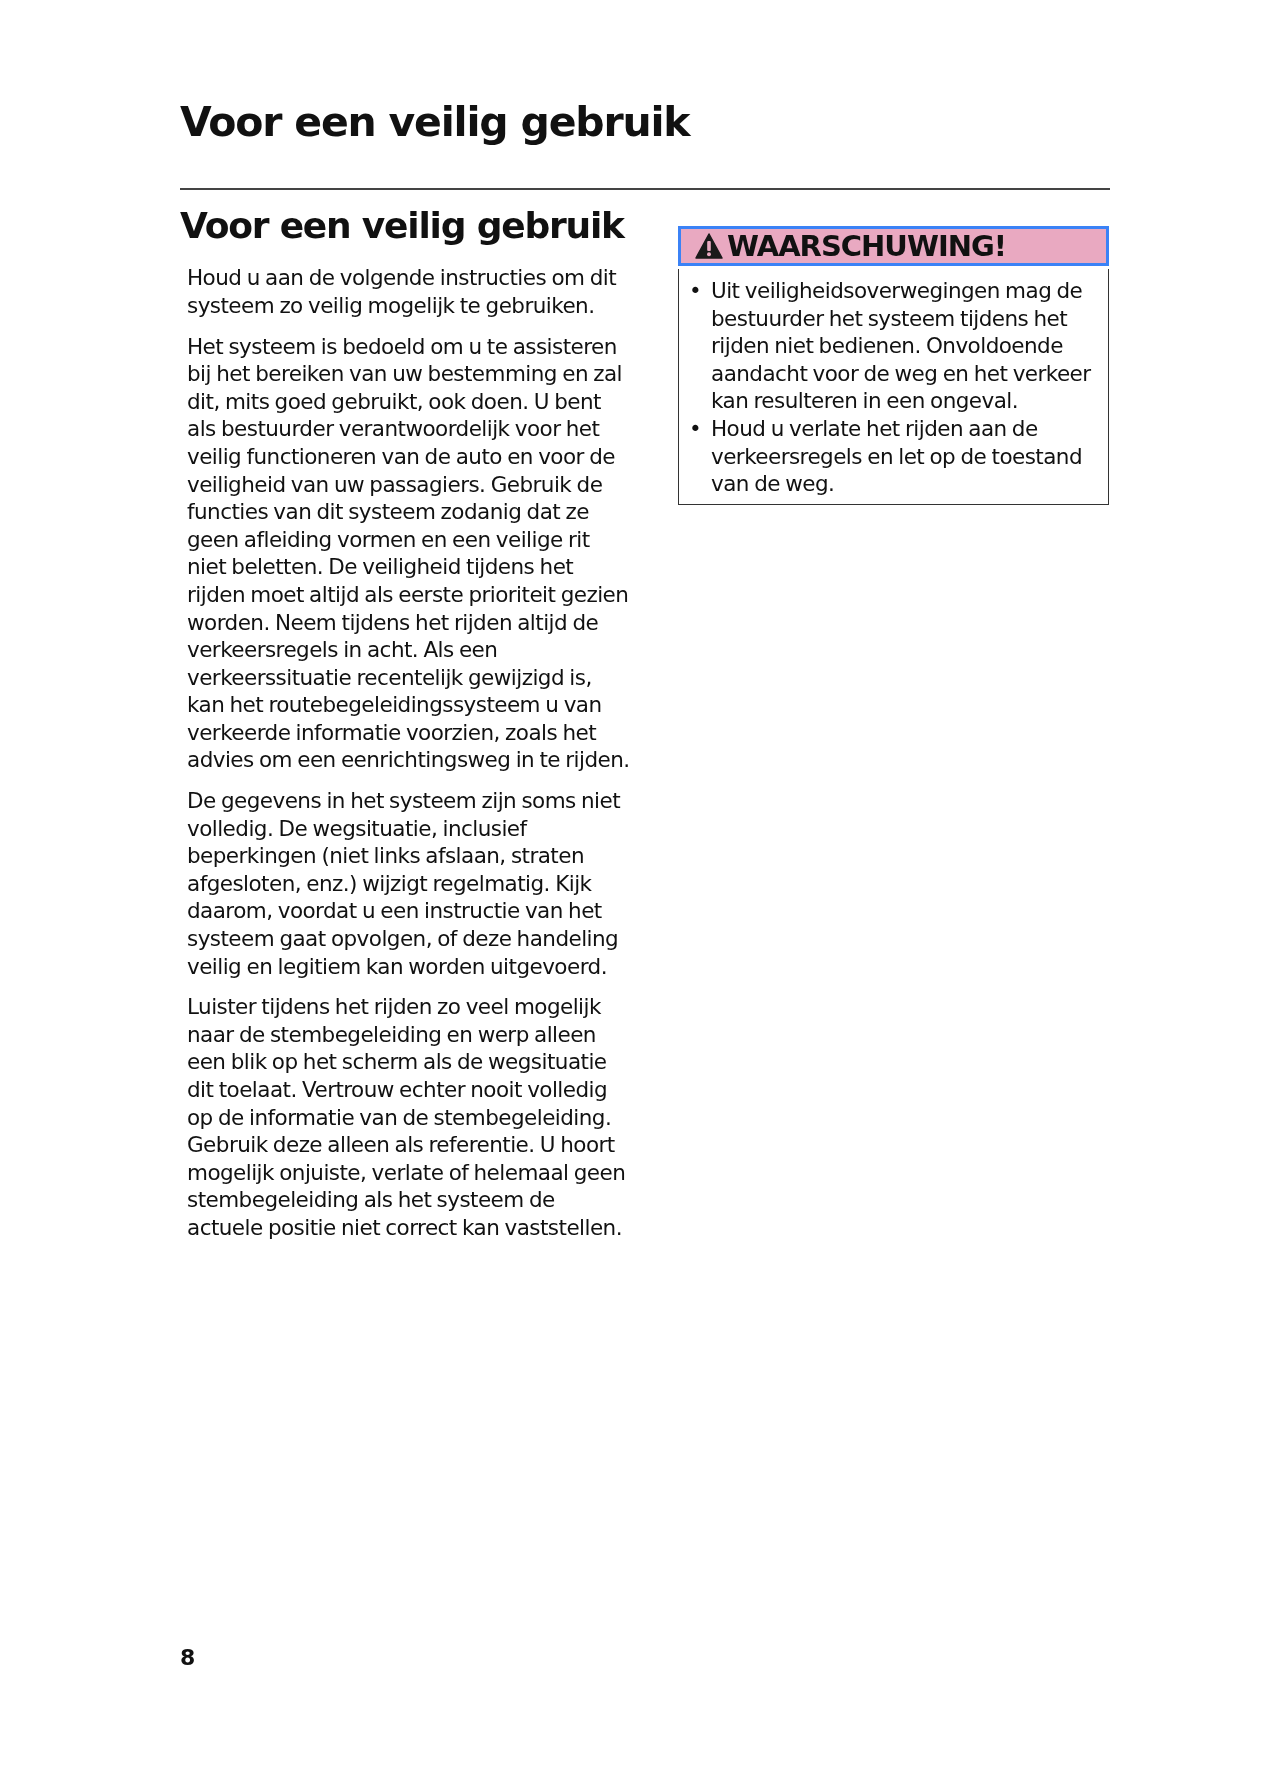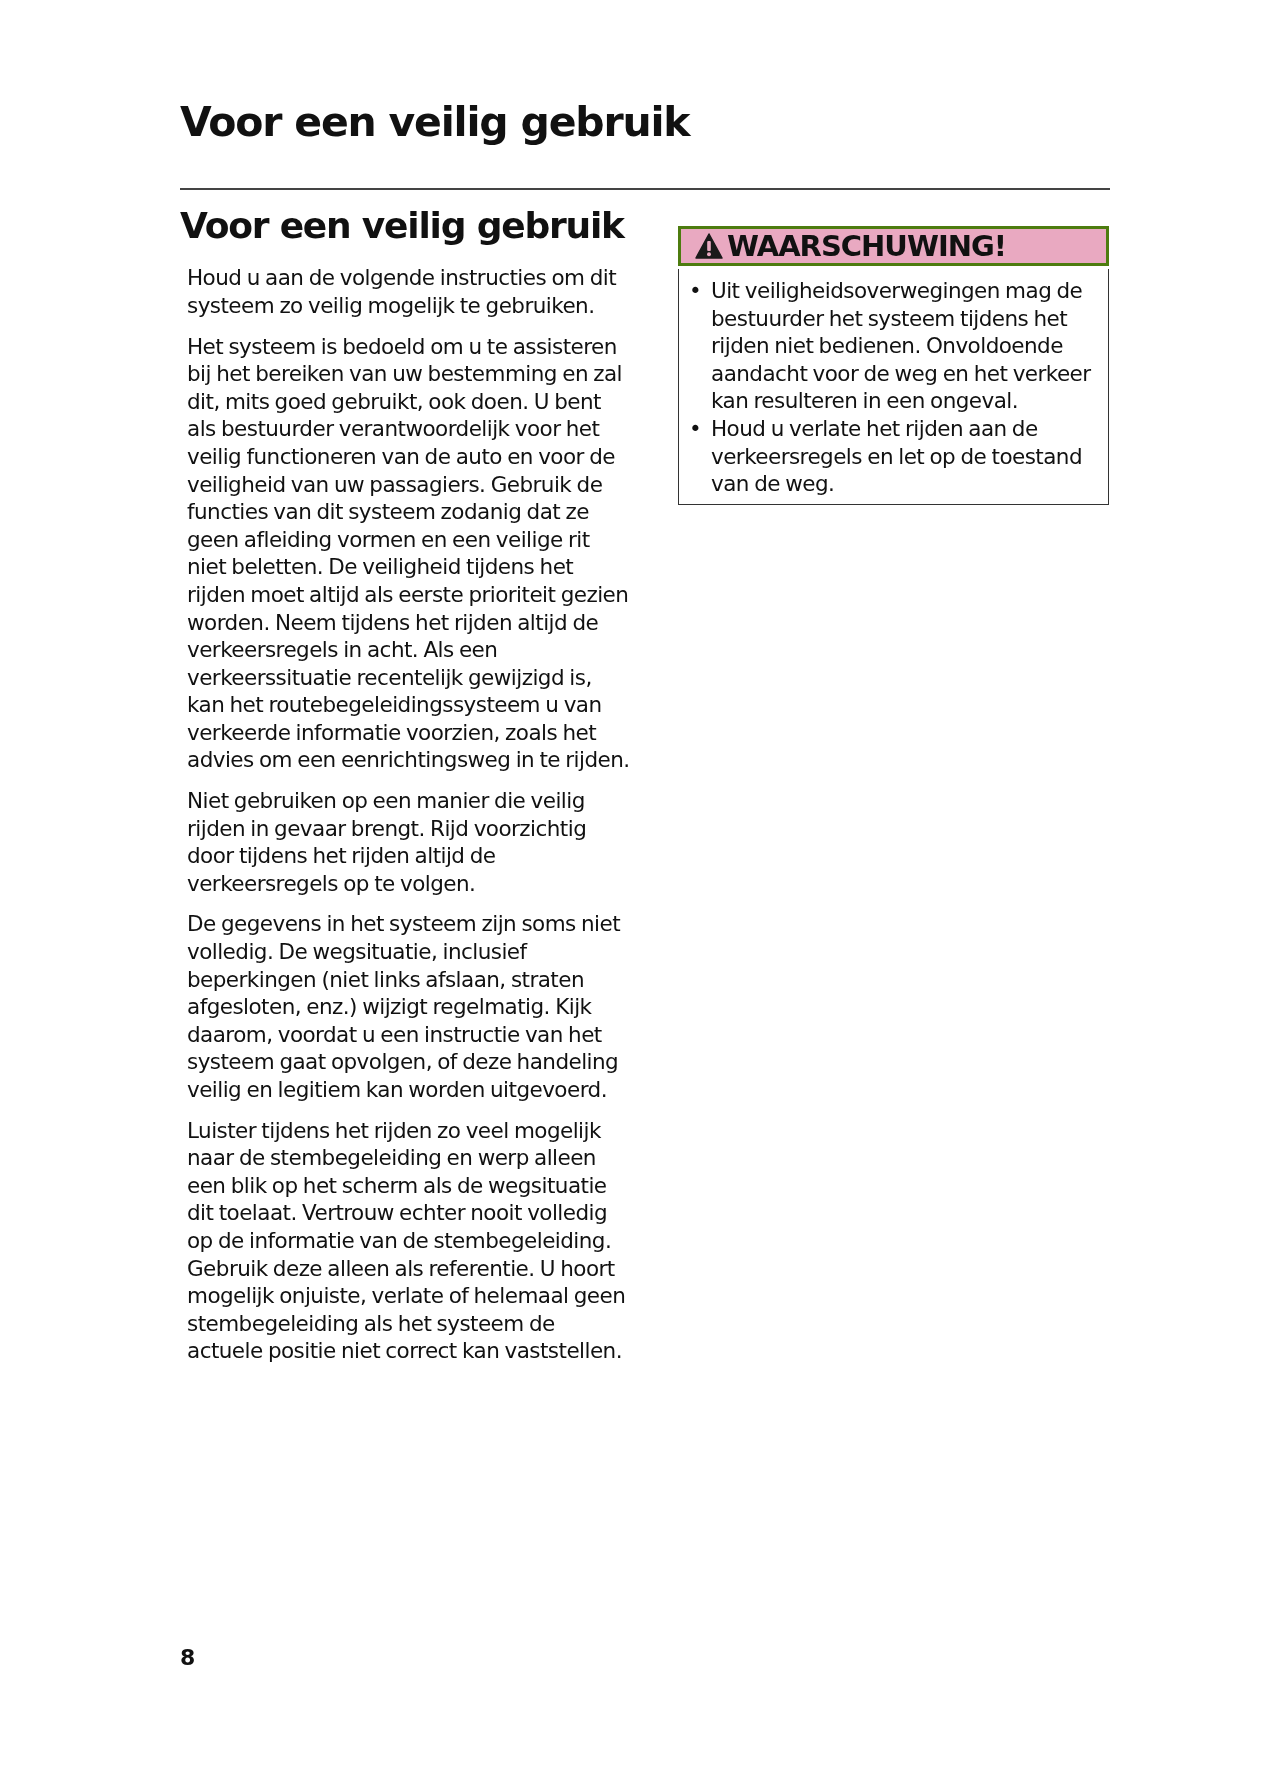--- a/index.html
+++ b/index.html
@@ -5,41 +5,40 @@
     html, body { margin: 0; padding: 0; background: #ffffff; }
     body { width: 1282px; height: 1770px; position: relative; overflow: hidden;
            font-family: "DejaVu Sans", sans-serif; color: #111111; }
     .page-title { position: absolute; left: 180px; top: 98px; font-size: 41px; font-weight: bold;
                   letter-spacing: -1.2px; margin: 0; line-height: 1.2; }
     .rule { position: absolute; left: 180px; top: 188px; width: 930px; height: 2px; background: #444444; }
     .left-col { position: absolute; left: 180px; top: 205px; width: 450px; }
     .section-title { font-size: 36px; font-weight: bold; letter-spacing: -1.2px; margin: 0 0 18px 0; line-height: 1.15; }
     .para { font-size: 21.5px; line-height: 27.6px; margin: 0 0 13px 7px; letter-spacing: -0.55px; word-spacing: -1px; }
     .warning-box { position: absolute; left: 678px; top: 226px; width: 431px; }
-    .warning-header { background: #e9a9c1; border: 3px solid #4d7c0f; height: 36px; display: flex; align-items: center;
+    .warning-header { background: #e9a9c1; border: 3px solid #3b82f6; height: 36px; display: flex; align-items: center;
                       padding-left: 14px; box-sizing: border-box; height: 40px; }
     .warning-icon { width: 28px; height: 26px; margin-right: 4px; display: inline-block; }
     .warning-title { font-size: 29px; font-weight: bold; letter-spacing: -1px; line-height: 1; }
     .warning-body { border: 1.5px solid #333333; border-top: none; margin-top: 3px; padding: 8px 10px 6px 8px; box-sizing: border-box; }
     .warning-body ul { list-style: none; margin: 0; padding: 0; }
     .warning-body li { position: relative; padding-left: 24px; font-size: 21.5px; line-height: 27.6px; letter-spacing: -0.55px; word-spacing: -1px; }
     .warning-body li .bullet { position: absolute; left: 2px; top: 0; }
     .page-number { position: absolute; left: 180px; top: 1645px; font-size: 22px; font-weight: bold; }
   </style>
 </head>
 <body>
 
 <h1 class="page-title">Voor een veilig gebruik</h1>
 <div class="rule"></div>
 
 <div class="left-col">
   <h2 class="section-title">Voor een veilig gebruik</h2>
   <p class="para">Houd u aan de volgende instructies om dit systeem zo veilig mogelijk te gebruiken.</p>
   <p class="para">Het systeem is bedoeld om u te assisteren bij het bereiken van uw bestemming en zal dit, mits goed gebruikt, ook doen. U bent als bestuurder verantwoordelijk voor het veilig functioneren van de auto en voor de veiligheid van uw passagiers. Gebruik de functies van dit systeem zodanig dat ze geen afleiding vormen en een veilige rit niet beletten. De veiligheid tijdens het rijden moet altijd als eerste prioriteit gezien worden. Neem tijdens het rijden altijd de verkeersregels in acht. Als een verkeerssituatie recentelijk gewijzigd is, kan het routebegeleidingssysteem u van verkeerde informatie voorzien, zoals het advies om een eenrichtingsweg in te rijden.</p>
-  <p class="para">Niet gebruiken op een manier die veilig rijden in gevaar brengt. Rijd voorzichtig door tijdens het rijden altijd de verkeersregels op te volgen.</p>
   <p class="para">De gegevens in het systeem zijn soms niet volledig. De wegsituatie, inclusief beperkingen (niet links afslaan, straten afgesloten, enz.) wijzigt regelmatig. Kijk daarom, voordat u een instructie van het systeem gaat opvolgen, of deze handeling veilig en legitiem kan worden uitgevoerd.</p>
   <p class="para">Luister tijdens het rijden zo veel mogelijk naar de stembegeleiding en werp alleen een blik op het scherm als de wegsituatie dit toelaat. Vertrouw echter nooit volledig op de informatie van de stembegeleiding. Gebruik deze alleen als referentie. U hoort mogelijk onjuiste, verlate of helemaal geen stembegeleiding als het systeem de actuele positie niet correct kan vaststellen.</p>
 </div>
 
 <div class="warning-box">
   <div class="warning-header">
     <span class="warning-icon">
       <svg width="28" height="26" viewBox="0 0 28 26">
         <path d="M14 1 L27 25 L1 25 Z" fill="#1a1a1a" stroke="#1a1a1a" stroke-width="1.5" stroke-linejoin="round"></path>
         <rect x="12.2" y="8" width="3.6" height="10" rx="1" fill="#e9a9c1"></rect>

